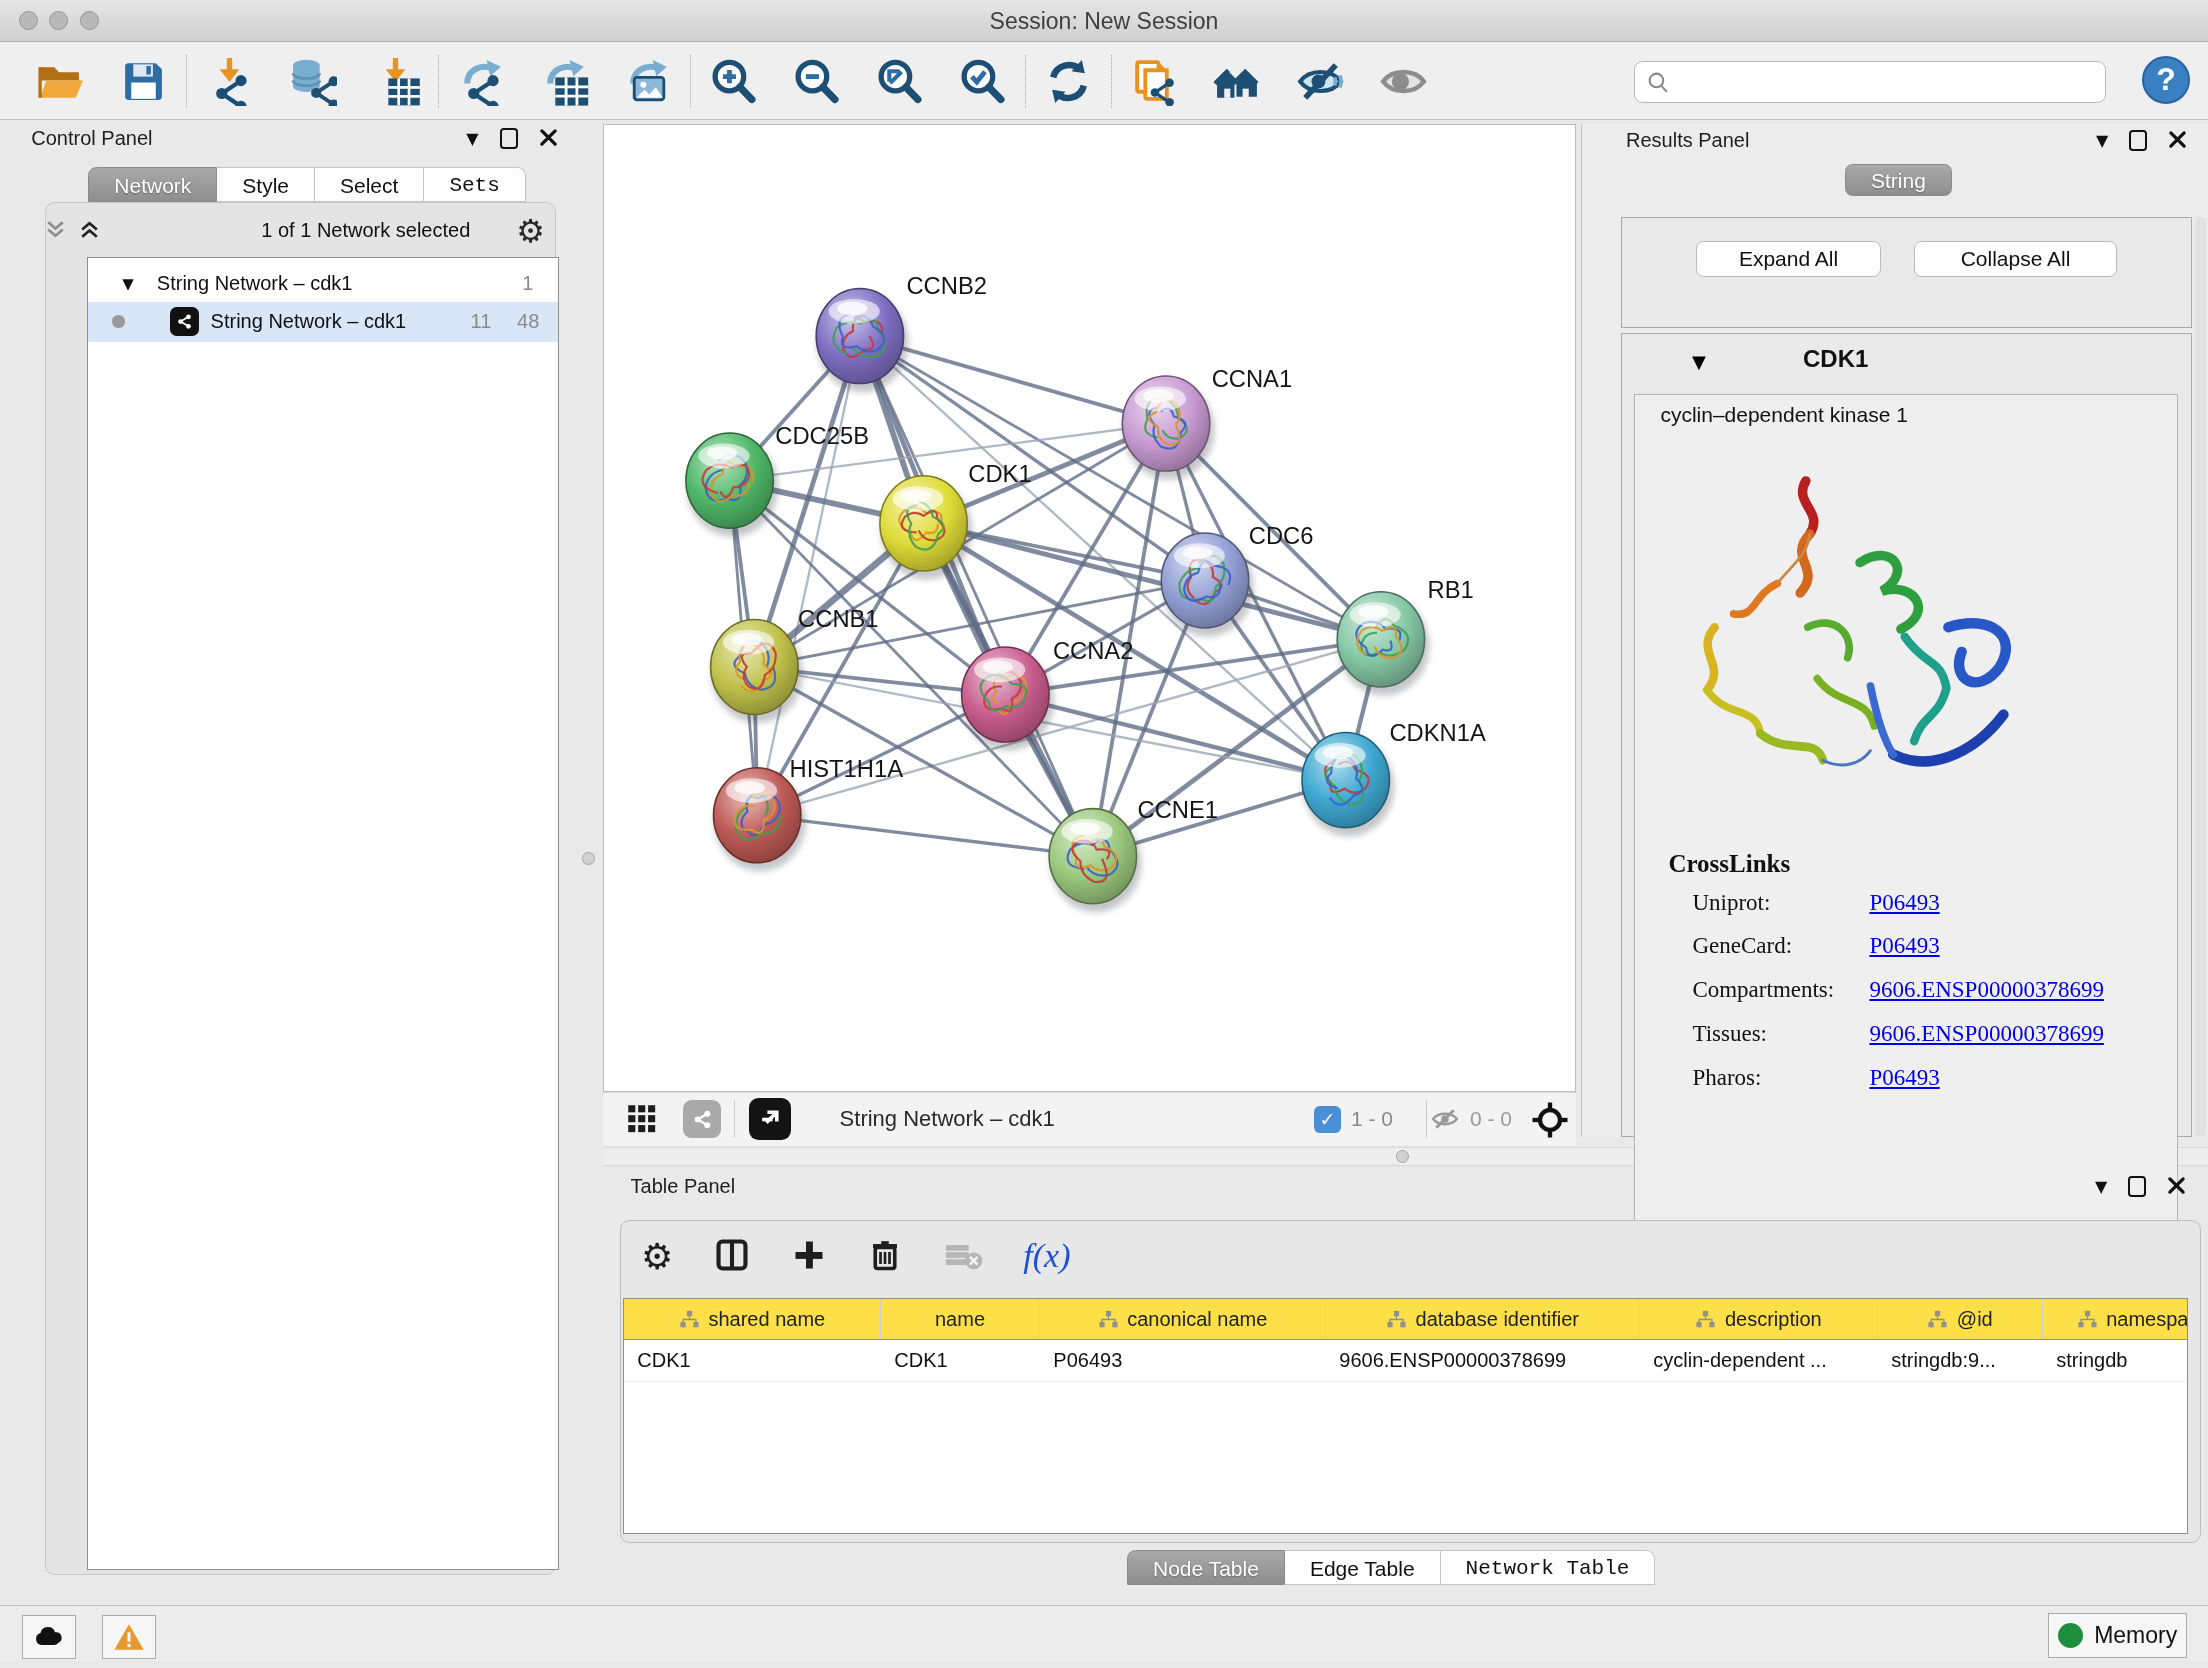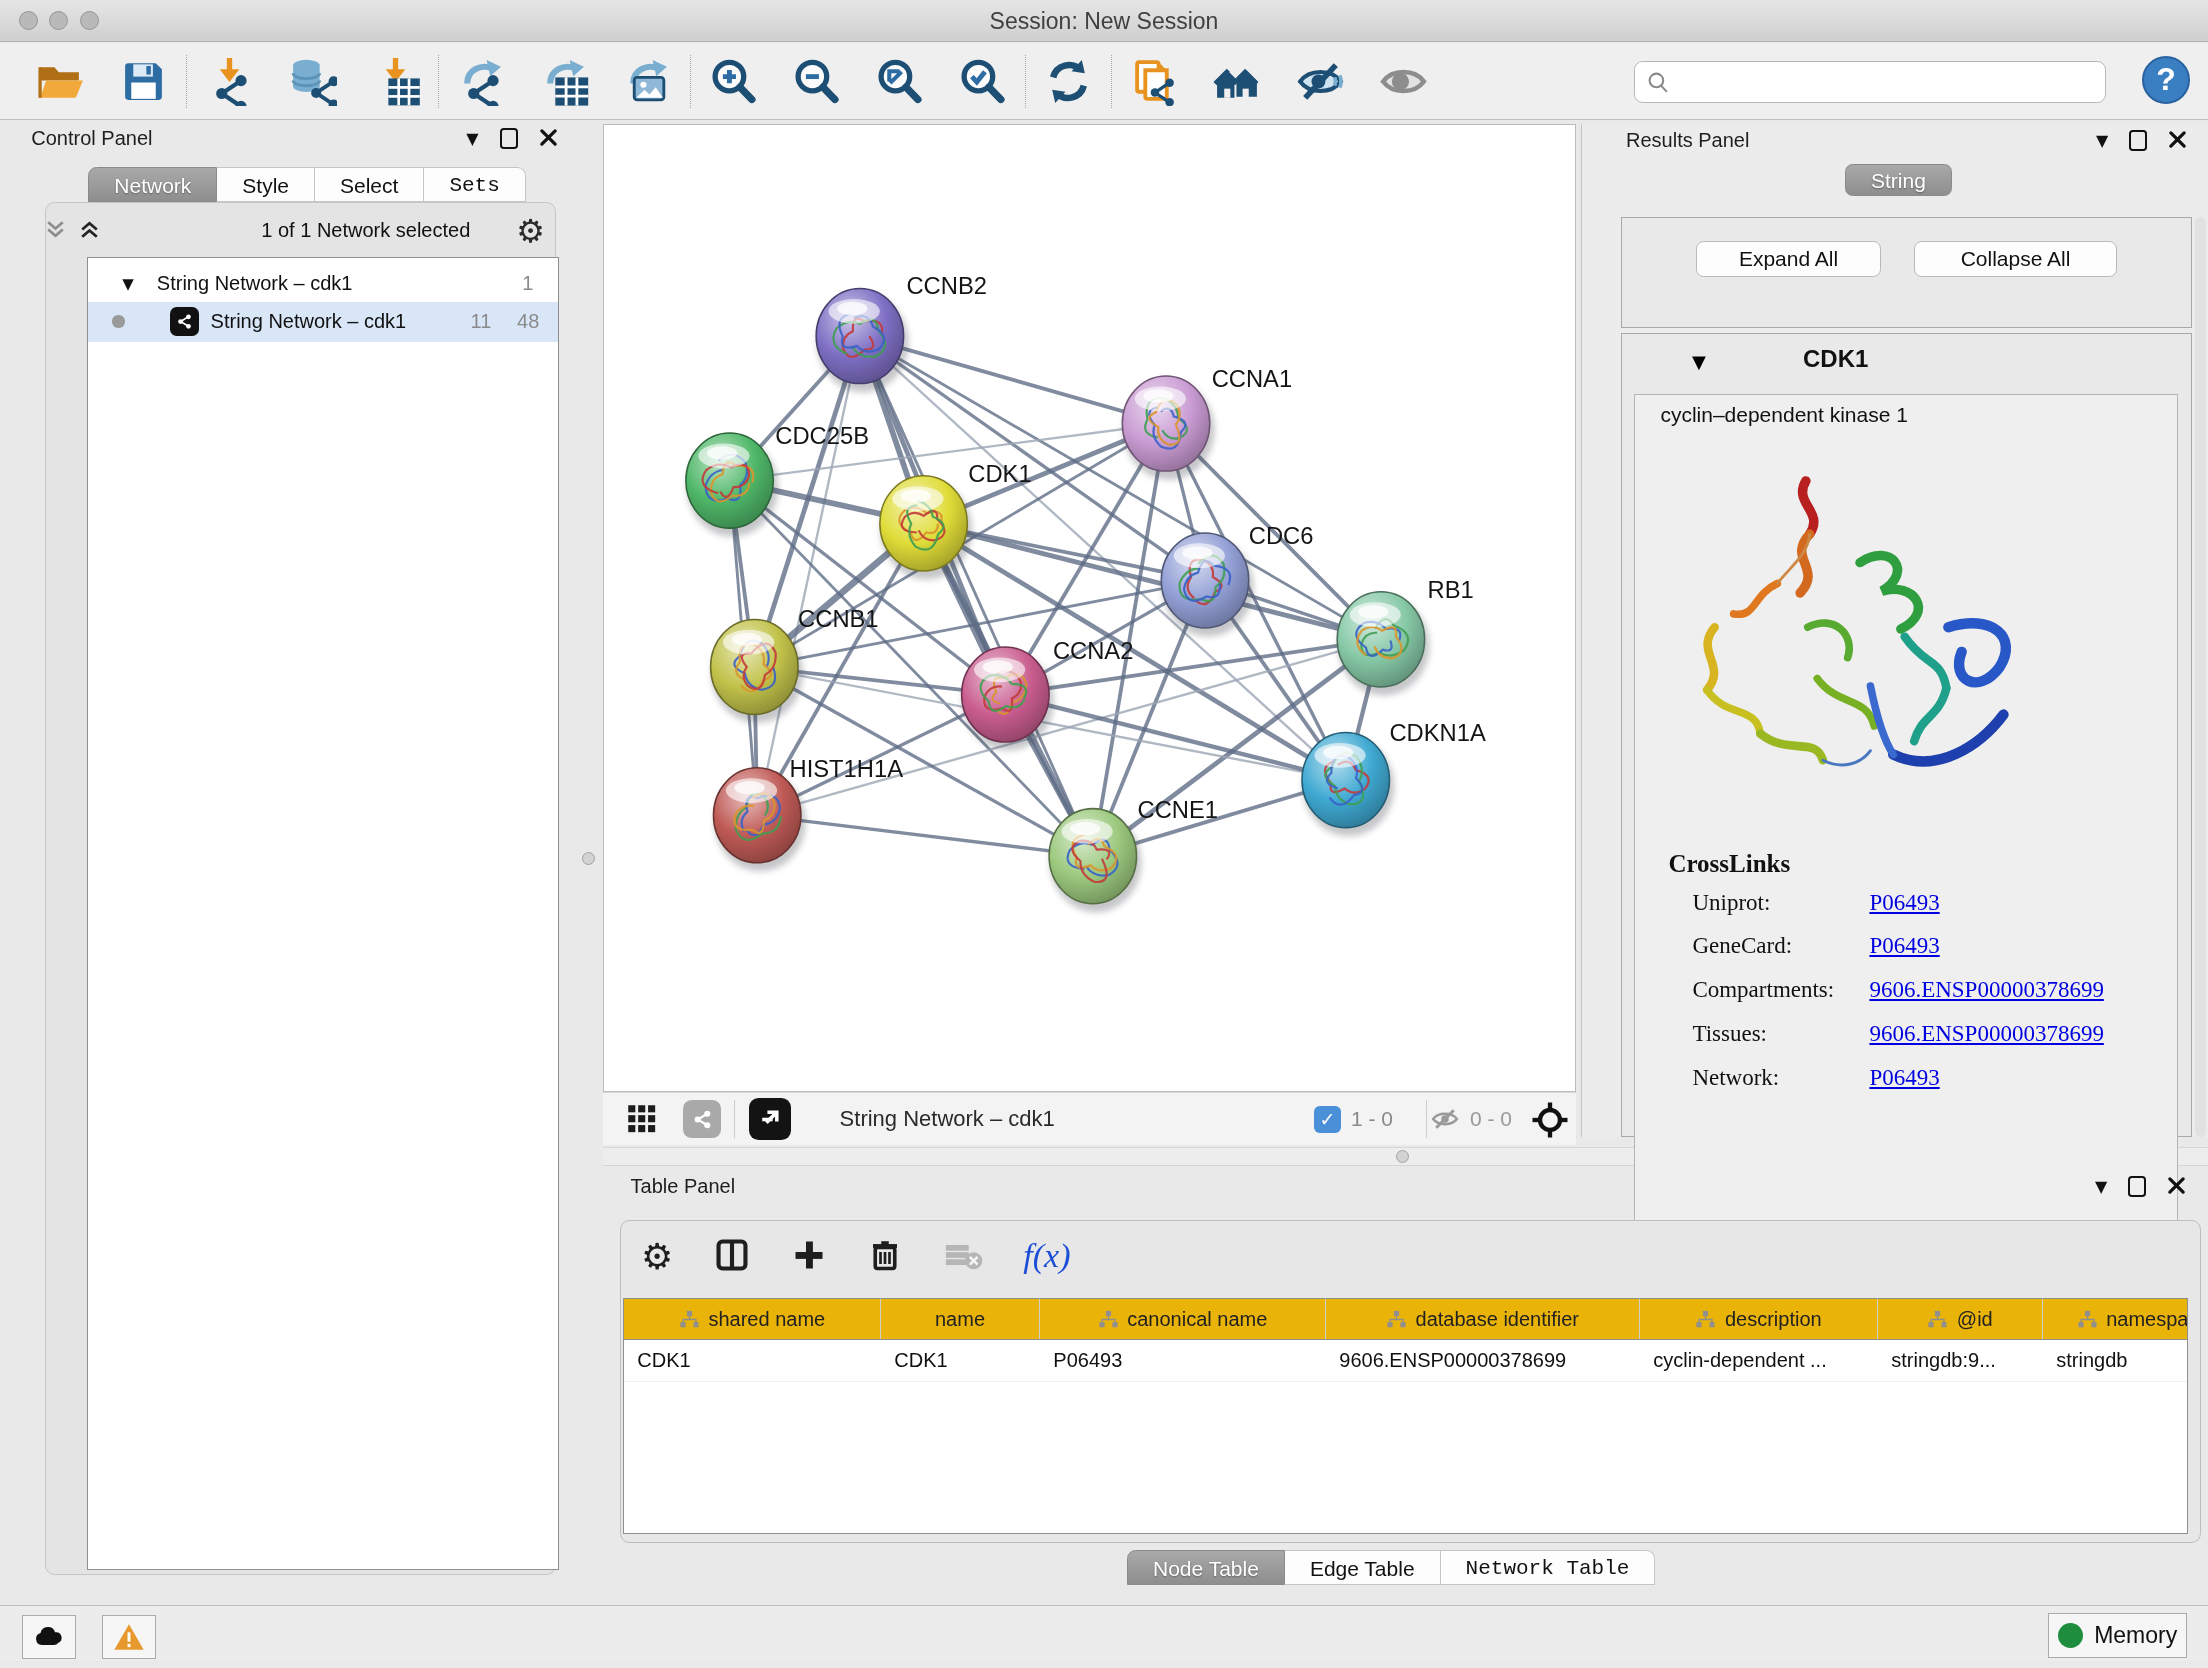--- a/index.html
+++ b/index.html
@@ -49,21 +49,21 @@
   #net-bottombar{left:603px;top:1092px;width:973px;height:53px;background:#f3f3f3;
     border-top:1px solid #d8d8d8;display:flex;align-items:center;}
   .nb-divider{border-left:1px solid #cccccc;height:38px;margin:0 13.3px;}
   .splitter-dot{width:13.3px;height:13.3px;border-radius:50%;background:#d2d2d2;border:1px solid #a3a3a3;}
   #hsplit-strip{left:603px;top:1147px;width:1605px;height:19px;background:#ededed;border-top:1px solid #d6d6d6;border-bottom:1px solid #d6d6d6;}
   
   #table-panel{left:603px;top:1168px;width:1605px;height:430px;}
   #tp-box{left:17px;top:52px;width:1581px;height:323px;background:#e7e7e7;border:1px solid #bdbdbd;border-radius:9.5px;}
   #tp-toolbar{left:38px;top:67px;display:flex;gap:40px;align-items:center;height:42px;}
   #data-table{left:20px;top:130px;width:1565px;height:236px;background:#fff;border:1px solid #8f8f8f;overflow:hidden;}
-  #tbl-head{display:flex;background:#eab308;border-bottom:1.9px solid #8f8f8f;height:41px;}
+  #tbl-head{display:flex;background:#fde047;border-bottom:1.9px solid #8f8f8f;height:41px;}
   .th{display:flex;align-items:center;justify-content:center;gap:8.6px;font-size:20px;color:#222;
     border-right:1px solid #d0d0d0;flex:none;overflow:hidden;}
   #tbl-row{display:flex;height:42px;border-bottom:1px solid #f0f0f0;}
   .td{font-size:20px;color:#111;padding:8.6px 0 0 13.3px;flex:none;overflow:hidden;white-space:nowrap;}
   #tp-tabs{left:524px;top:382px;display:flex;}
   
   #results-panel{left:1581px;top:124px;width:628px;height:1013px;background:#ececec;border-left:1px solid #c4c4c4;}
   #rp-box1{left:39px;top:93px;width:571px;height:111px;background:#e9e9e9;border:1px solid #a9a9a9;}
   .rp-btn{position:absolute;height:36px;background:#fdfdfd;border:1px solid #b9b9b9;border-radius:7.6px;
     font-size:21px;color:#111;text-align:center;line-height:34px;}
@@ -696,21 +696,21 @@
         <div class="abs serif" style="left:33px;top:455px;font-size:25px;font-weight:bold;color:#111">CrossLinks</div>
         <div id="crosslinks">
             <div class="xlink-label serif" style="left: 57px; top: 495px;">Uniprot:</div>
             <div class="xlink-value serif" style="left: 234px; top: 495px;">P06493</div>
             <div class="xlink-label serif" style="left: 57px; top: 538px;">GeneCard:</div>
             <div class="xlink-value serif" style="left: 234px; top: 538px;">P06493</div>
             <div class="xlink-label serif" style="left: 57px; top: 582px;">Compartments:</div>
             <div class="xlink-value serif" style="left: 234px; top: 582px;">9606.ENSP00000378699</div>
             <div class="xlink-label serif" style="left: 57px; top: 626px;">Tissues:</div>
             <div class="xlink-value serif" style="left: 234px; top: 626px;">9606.ENSP00000378699</div>
-            <div class="xlink-label serif" style="left: 57px; top: 670px;">Network:</div>
+            <div class="xlink-label serif" style="left: 57px; top: 670px;">Pharos:</div>
             <div class="xlink-value serif" style="left: 234px; top: 670px;">P06493</div>
           </div>
       </div>
     </div>
     <div id="rp-scroll" class="abs"></div>
   </div>
 
   <div id="table-panel" class="abs">
     <div class="abs panel-title" style="left:27.6px;top:6.7px">Table Panel</div>
     <div class="abs panel-ctl" style="left:1492px;top:7.6px">

